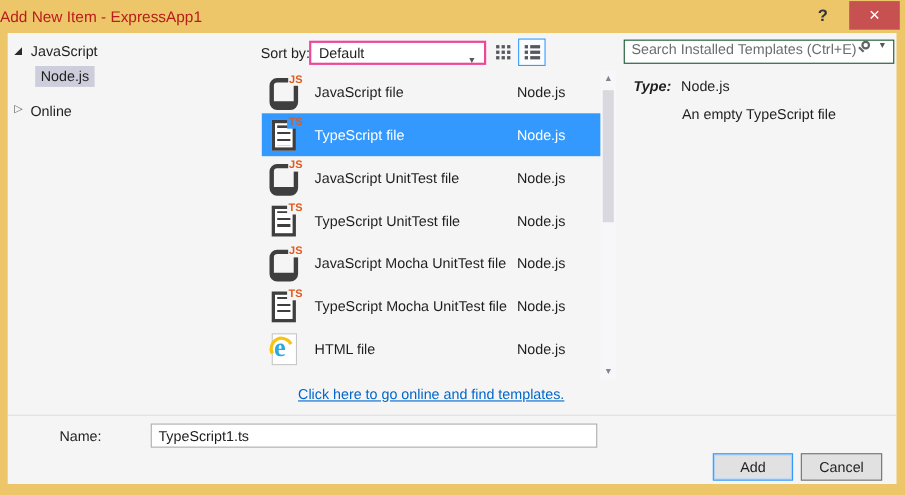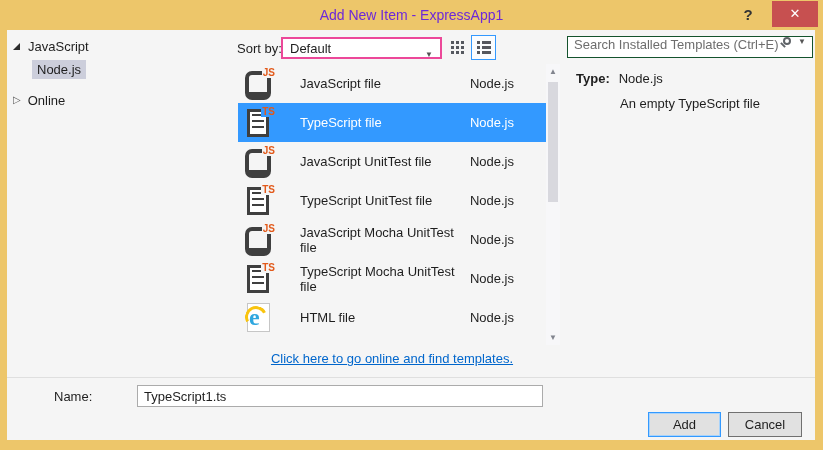--- a/index.html
+++ b/index.html
@@ -6,21 +6,21 @@
   html,body { background:#d0d0d0; }
   body { font-family:"Liberation Sans", sans-serif; }
 
   .dialog{
     position:relative; width:823px; height:450px; background:#F5F5F5;
     color:#1E1E1E; font-size:13px; overflow:hidden;
     box-shadow: inset 0 0 0 1px #A6893B;
   }
   
   .titlebar{ position:absolute; top:0; left:0; right:0; height:30px; background:#EDC66A;
-    text-align:center; line-height:30px; font-size:14px; color:#6d28d9; }
+    line-height:30px; font-size:14px; color:#b91c1c; }
   .edge-l{ position:absolute; left:0; top:30px; bottom:0; width:7px;  background:#EDC66A; }
   .edge-r{ position:absolute; right:0; top:30px; bottom:0; width:8px; background:#EDC66A; }
   .edge-b{ position:absolute; left:0; right:0; bottom:0; height:10px; background:#EDC66A; }
 
   .help-btn{ position:absolute; right:64px; top:3px; width:22px; height:24px; line-height:24px;
     font-weight:bold; font-size:15px; color:#333; text-align:center; cursor:default;}
   .close-btn{ position:absolute; right:5px; top:1px; width:46px; height:26px; background:#C75050;
     color:#FFF; text-align:center; line-height:26px; font-size:13px; }
 
   
@@ -61,21 +61,21 @@
     left:-5px; bottom:-3px; transform:rotate(45deg); }
   .search-caret{ font-size:8px; color:#555; margin-right:6px; }
 
   
   .list{ position:absolute; left:238px; top:64px; width:308px; height:273px; }
   .row{ position:absolute; left:0; width:308px; height:39px; display:flex; align-items:center; padding-left:4px; }
   .row.selected{ background:#3399FF; color:#FFF; }
   .row-name{ font-size:13px; }
   .row-type{ margin-left:auto; margin-right:32px; font-size:13px; }
 
-  .icon32{ position:relative; width:32px; height:32px; margin-right:26px; flex:none; }
+  .icon32{ position:relative; width:32px; height:32px; margin-right:12px; flex:none; }
   .badge{ position:absolute; top:-1px; right:-2px; font-weight:bold; font-size:10px; line-height:11px;
     color:#E25A1B; background:#F5F5F5; padding:0 1px; }
   .row.selected .badge{ background:#3399FF; }
 
   .js-shape{ position:absolute; left:3px; top:3px; width:26px; height:29px;
     border:4px solid #3F3F3F; border-bottom-width:8px; border-radius:7px; }
   .ts-page{ position:absolute; left:5px; top:2px; width:22px; height:28px;
     background:#FFF; border:3px solid #3F3F3F; }
   .ts-page::before{ content:''; position:absolute; left:2px; right:2px; top:2px; bottom:2px;
     background:repeating-linear-gradient(to bottom, #3F3F3F 0 2px, transparent 2px 6px); }
@@ -92,21 +92,21 @@
   .sb-arrow{ position:absolute; left:0; right:0; text-align:center; font-size:8px; color:#82858F; }
   .sb-up{ top:3px; } .sb-down{ bottom:3px; }
   .sb-thumb{ position:absolute; left:2px; top:18px; width:10px; height:120px; background:#D8D8DE; }
 
   
   .online-link{ position:absolute; left:238px; top:351px; width:308px; text-align:center;
     color:#0066CC; text-decoration:underline; font-size:13px; cursor:pointer; }
 
   
   .details{ position:absolute; left:576px; top:71px; width:230px; }
-  .details .type-line b{ margin-right:9px; }
+  .details .type-line b{ margin-right:9px;font-style:italic; }
   .details .desc{ margin-top:10px;margin-left:44px; }
 
   
   .divider{ position:absolute; left:7px; right:8px; top:377px; height:1px; background:#DFDFDF; }
   .name-label{ position:absolute; left:54px; top:389px; }
   .name-input{ position:absolute; left:137px; top:385px; width:406px; height:22px;
     border:1px solid #ABABAB; background:#FFF; font:13px "Liberation Sans",sans-serif;
     color:#1E1E1E; padding:0 6px; outline:none; }
   .btn{ position:absolute; top:412px; height:25px; background:#E1E1E1; text-align:center;
     line-height:23px; font-size:13px; color:#1E1E1E; cursor:default; }

